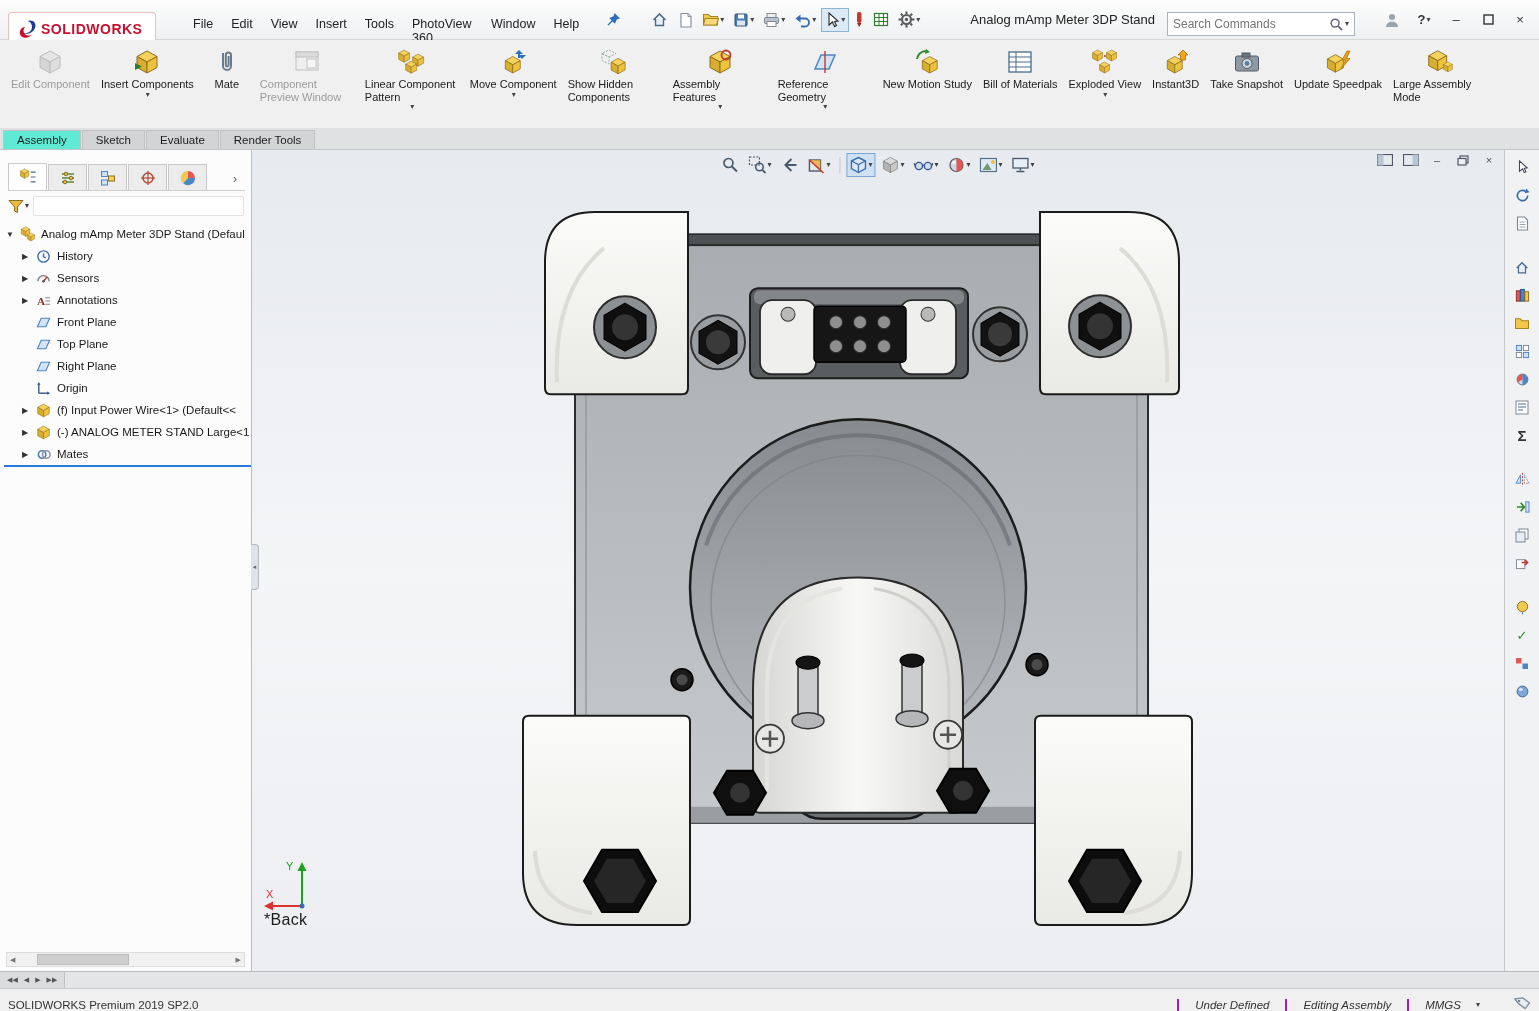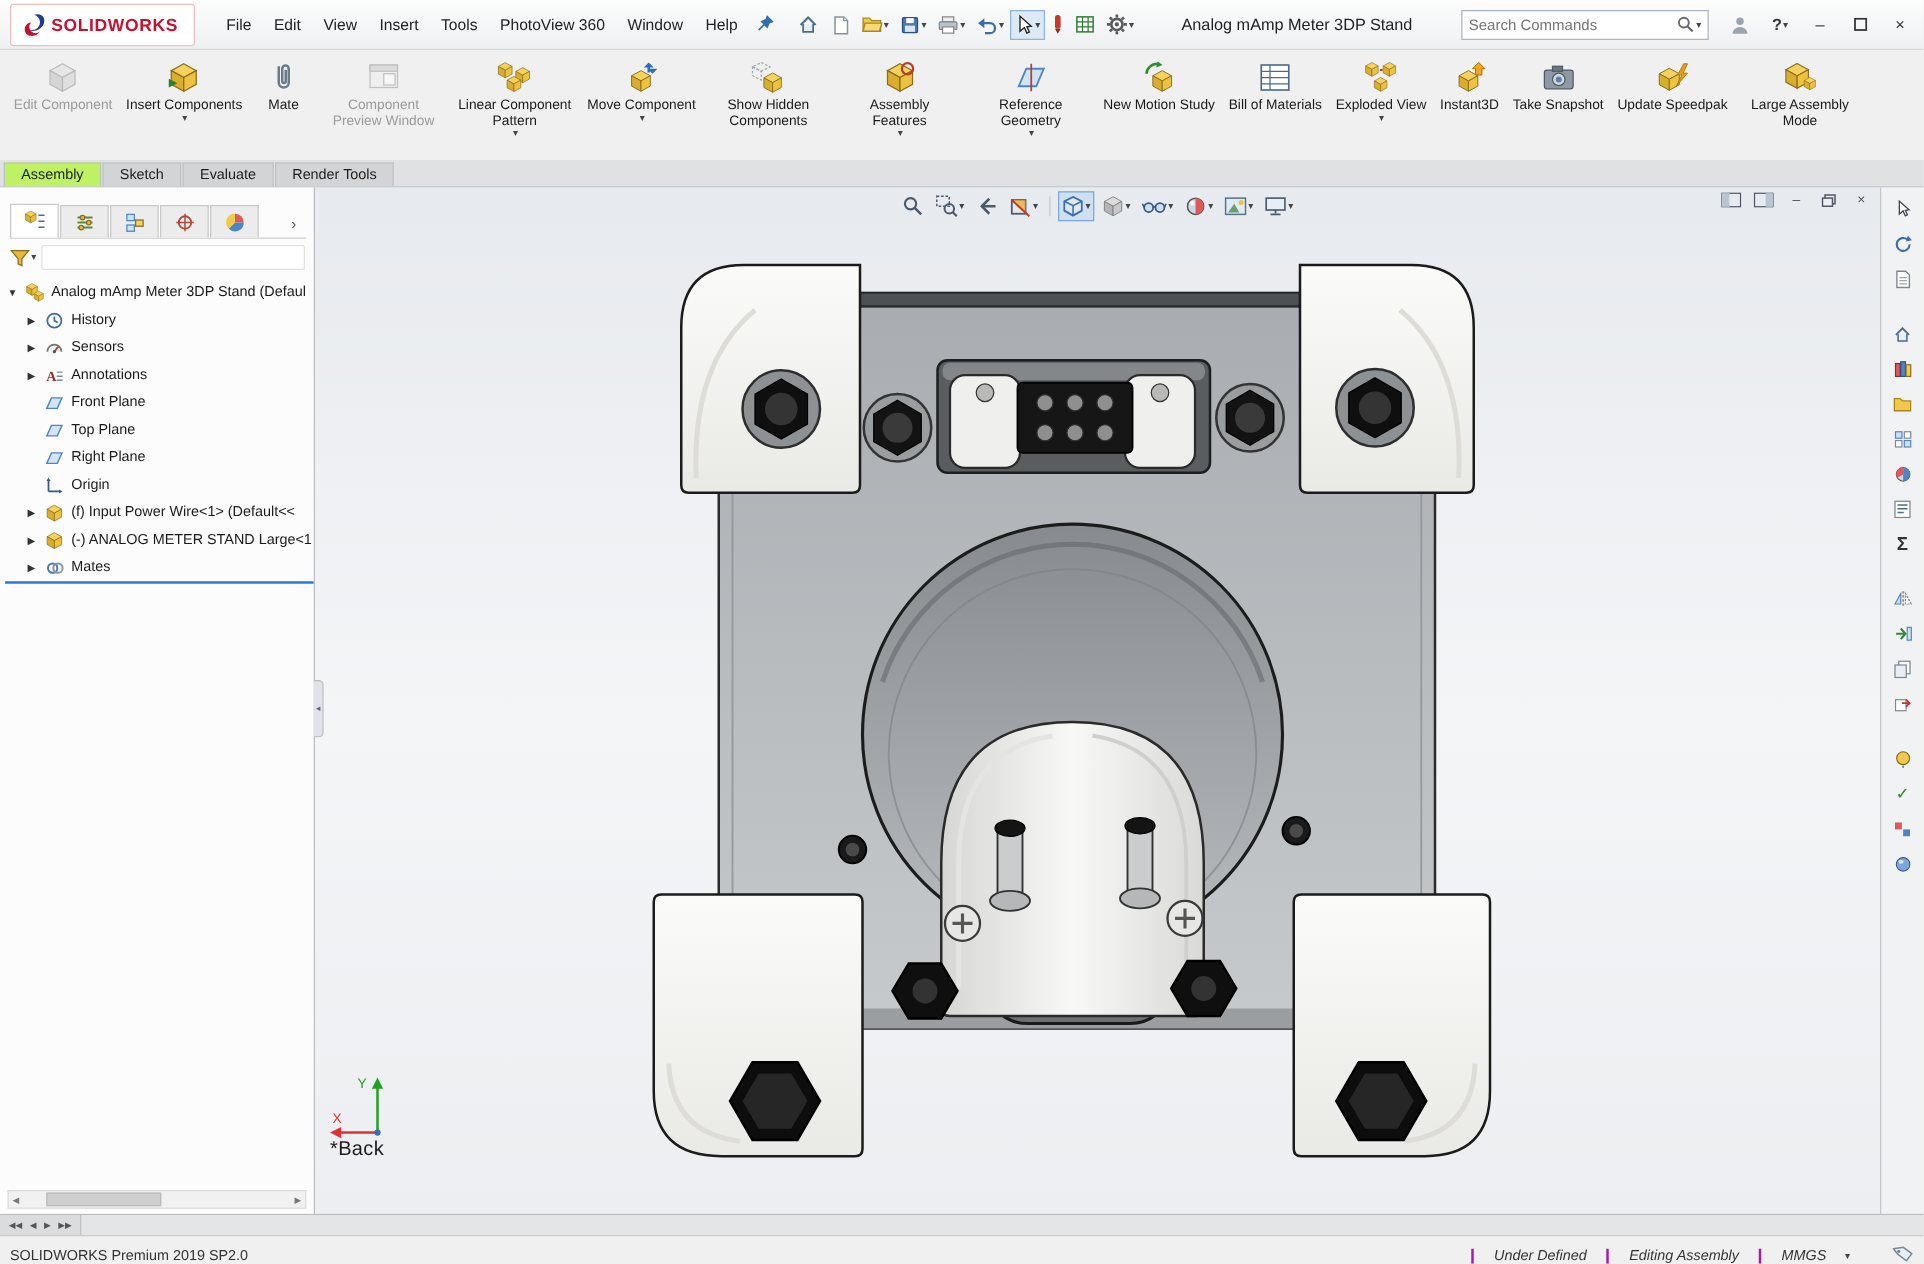--- a/index.html
+++ b/index.html
@@ -1,48 +1,48 @@
 <!DOCTYPE html>
 <html><head>
 <meta charset="utf-8">
 <style>
   * { box-sizing: border-box; margin: 0; padding: 0; }
   html,body { width:1539px; height:1011px; overflow:hidden; }
   body { font-family:"Liberation Sans","DejaVu Sans",sans-serif; font-size:12px; color:#1a1a1a; background:#f0f0f1; }
   .app { width:1539px; height:1011px; display:flex; flex-direction:column; }
 
   
-  .menubar { height:40px; flex:0 0 40px; display:flex; align-items:center; background:linear-gradient(#fdfdfd,#eef0f2); border-bottom:1px solid #d6d8da; padding:0 4px; }
+  .menubar { height:40px; flex:0 0 40px; display:flex; background:linear-gradient(#fdfdfd,#eef0f2); border-bottom:1px solid #d6d8da; padding:12px 4px;gap:12px; }
   .logo-card { display:flex; align-items:center; background:#fff; border:1px solid #eebdbd; border-radius:3px; padding:3px 8px; margin-left:4px; height:34px; }
   .menus { display:flex; margin-left:16px; }
   .menu-item { padding:5px 9px; font-size:12.5px; color:#222; cursor:default; }
   .pin { margin:0 6px; }
   .qat { display:flex; align-items:center; gap:1px; margin-left:8px; }
   .qbtn { display:flex; align-items:center; padding:3px 3px; border:1px solid transparent; }
   .qbtn.boxed { border:1px solid #8fb4da; background:#dcE9f7; }
   .caret { font-size:8px; color:#444; line-height:1; margin-left:1px; }
   .doc-title { margin-left:34px; font-size:13px; color:#222; white-space:nowrap; }
   .search-box { margin-left:auto; width:198px; height:24px; background:#fff; border:1px solid #a9b4bf; display:flex; align-items:center; padding:0 5px; }
   .search-box input { border:none; outline:none; flex:1; font-size:12px; color:#444; font-family:inherit; background:transparent; }
   .top-right { display:flex; align-items:center; margin-left:10px; gap:2px; }
   .help-label { font-size:13px; font-weight:bold; color:#333; }
   .win-btn { width:30px; height:26px; display:flex; align-items:center; justify-content:center; font-size:13px; color:#333; }
 
   
   .ribbon { height:88px; flex:0 0 88px; background:#f0f0f1; display:flex; align-items:stretch; padding:2px 2px 0 6px; gap:1px; }
-  .rbtn { display:flex; flex-direction:column; align-items:center; padding:4px 4px 1px; min-width:54px; max-width:104px; text-align:center; border:1px solid transparent; }
+  .rbtn { display:flex; flex-direction:column; align-items:center; padding:4px 4px 1px; min-width:54px; max-width:104px; text-align:left; border:1px solid transparent; }
   .rbtn .ric { height:30px; display:flex; align-items:center; justify-content:center; }
   .rbtn .rlabel { font-size:11px; line-height:12.5px; margin-top:1px; }
   .rbtn.disabled { color:#9b9b9b; pointer-events:none; }
   .rbtn.disabled svg { opacity:.45; filter:grayscale(1); }
 
   
   .tabrow { height:22px; flex:0 0 22px; background:#dfe1e3; display:flex; align-items:flex-end; padding-left:3px; border-bottom:1px solid #c3c6c9; }
   .ctab { padding:3px 13px 3px; font-size:11.5px; color:#1c1c1c; background:#d2d4d6; border:1px solid #bfc2c5; border-bottom:none; margin-right:1px; }
-  .ctab.active { background:#bef264; }
+  .ctab.active { background:#5eead4; }
 
   
   .main { flex:1; display:flex; min-height:0; position:relative; }
 
   
   .left-panel { width:252px; flex:0 0 252px; background:#fcfcfc; border-right:1px solid #b9bec3; display:flex; flex-direction:column; position:relative; }
   .panel-tabs { display:flex; align-items:flex-end; height:27px; margin:14px 6px 0 8px; border-bottom:1px solid #cfcfcf; }
   .ptab { width:39px; height:26px; display:flex; align-items:center; justify-content:center; border:1px solid #c9c9c9; border-bottom:none; background:#ececec; margin-right:1px; }
   .ptab.active { background:#ffffff; height:27px; }
   .panel-chevron { margin-left:auto; font-size:12px; color:#555; padding:0 8px 4px; }

